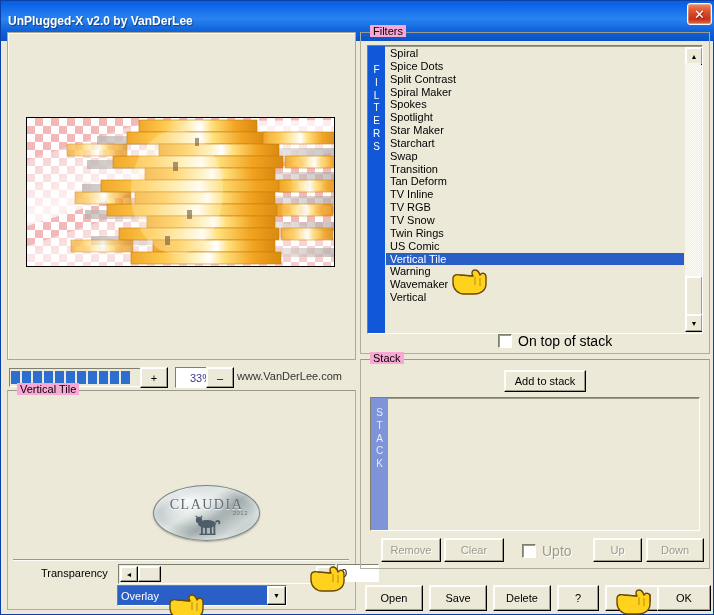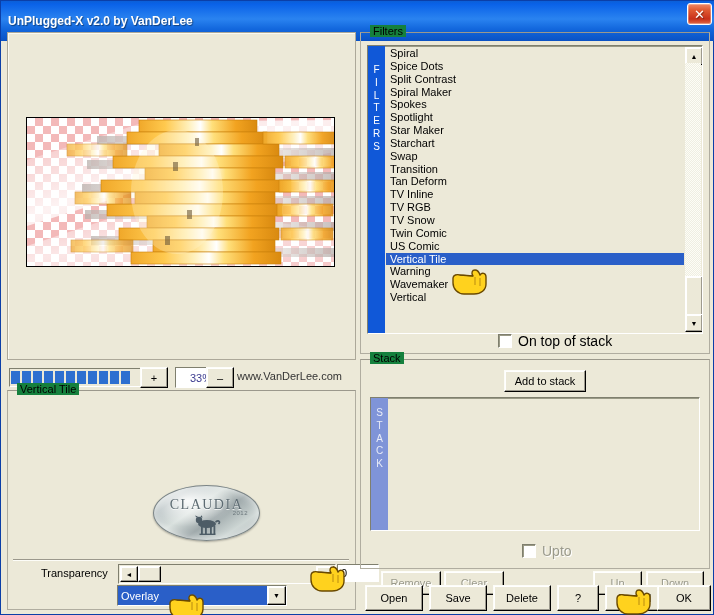--- a/index.html
+++ b/index.html
@@ -20,30 +20,30 @@
   .titlebar-text{color:#fff;font-weight:bold;font-size:12px;
     margin-left:7px;text-shadow:1px 1px 1px rgba(0,0,0,.45);letter-spacing:0px;}
   .closebtn{position:absolute;right:3px;top:2px;width:23px;height:20px;
     background:linear-gradient(180deg,#f08a68 0%,#e05a32 30%,#c8301a 75%,#e06a46 100%);
     border:1px solid #ffffff;border-radius:3px;
     box-shadow:inset 0 0 0 1px rgba(255,255,255,.30);
     display:flex;align-items:center;justify-content:center;cursor:pointer;}
   .closebtn span{color:#fff;font-size:13px;font-weight:bold;line-height:1;
     text-shadow:1px 1px 1px rgba(0,0,0,.4);}
   .group{position:absolute;border:1px solid #b0ada0;border-top-color:#9b988c;}
-  .group > .glabel{position:absolute;top:-8px;left:9px;background:#15803d;
+  .group > .glabel{position:absolute;top:-8px;left:9px;background:#f9a8d4;
     padding:0 3px;font-size:11px;color:#000;text-align:right;}
 
   .btn{background:#ece9d8;border:1px solid #000;
        border-top-color:#fdfdf8;border-left-color:#fdfdf8;
        box-shadow:inset -1px -1px 0 #9d9a8e, inset 1px 1px 0 #ffffff;
        font-size:11px;color:#000;text-align:center;cursor:pointer;
        display:flex;align-items:center;justify-content:center;
        font-family:"Liberation Sans",sans-serif;}
-  .btn.disabled{color:#9a9a8c;text-shadow:1px 1px 0 #ffffff;cursor:default;margin-top:33px;}
+  .btn.disabled{color:#9a9a8c;text-shadow:1px 1px 0 #ffffff;cursor:default;}
 
   
   .preview-frame{position:absolute;left:6px;top:31px;width:347px;height:326px;
     background:#ece9d8;border:1px solid #aca899;
     box-shadow:inset 1px 1px 0 #fafaf2;}
   .preview-img{position:absolute;left:25px;top:116px;width:307px;height:148px;
     border:1px solid #000;overflow:hidden;background:#fff;}
   .checker{position:absolute;inset:0;
     background-image:
       linear-gradient(45deg,#f3b9b9 25%,transparent 25%,transparent 75%,#f3b9b9 75%),
@@ -317,21 +317,21 @@
         <div class="item">Spokes</div>
         <div class="item">Spotlight</div>
         <div class="item">Star Maker</div>
         <div class="item">Starchart</div>
         <div class="item">Swap</div>
         <div class="item">Transition</div>
         <div class="item">Tan Deform</div>
         <div class="item">TV Inline</div>
         <div class="item">TV RGB</div>
         <div class="item">TV Snow</div>
-        <div class="item">Twin Comic</div>
+        <div class="item">Twin Rings</div>
         <div class="item">US Comic</div>
         <div class="item sel">Vertical Tile</div>
         <div class="item">Warning</div>
         <div class="item">Wavemaker</div>
         <div class="item">Vertical</div>
       </div>
     <div class="sbar">
       <div class="sarrow" style="top:0;">▲</div>
       <div class="strack">
         <div class="sthumb" style="bottom:0;"></div>

